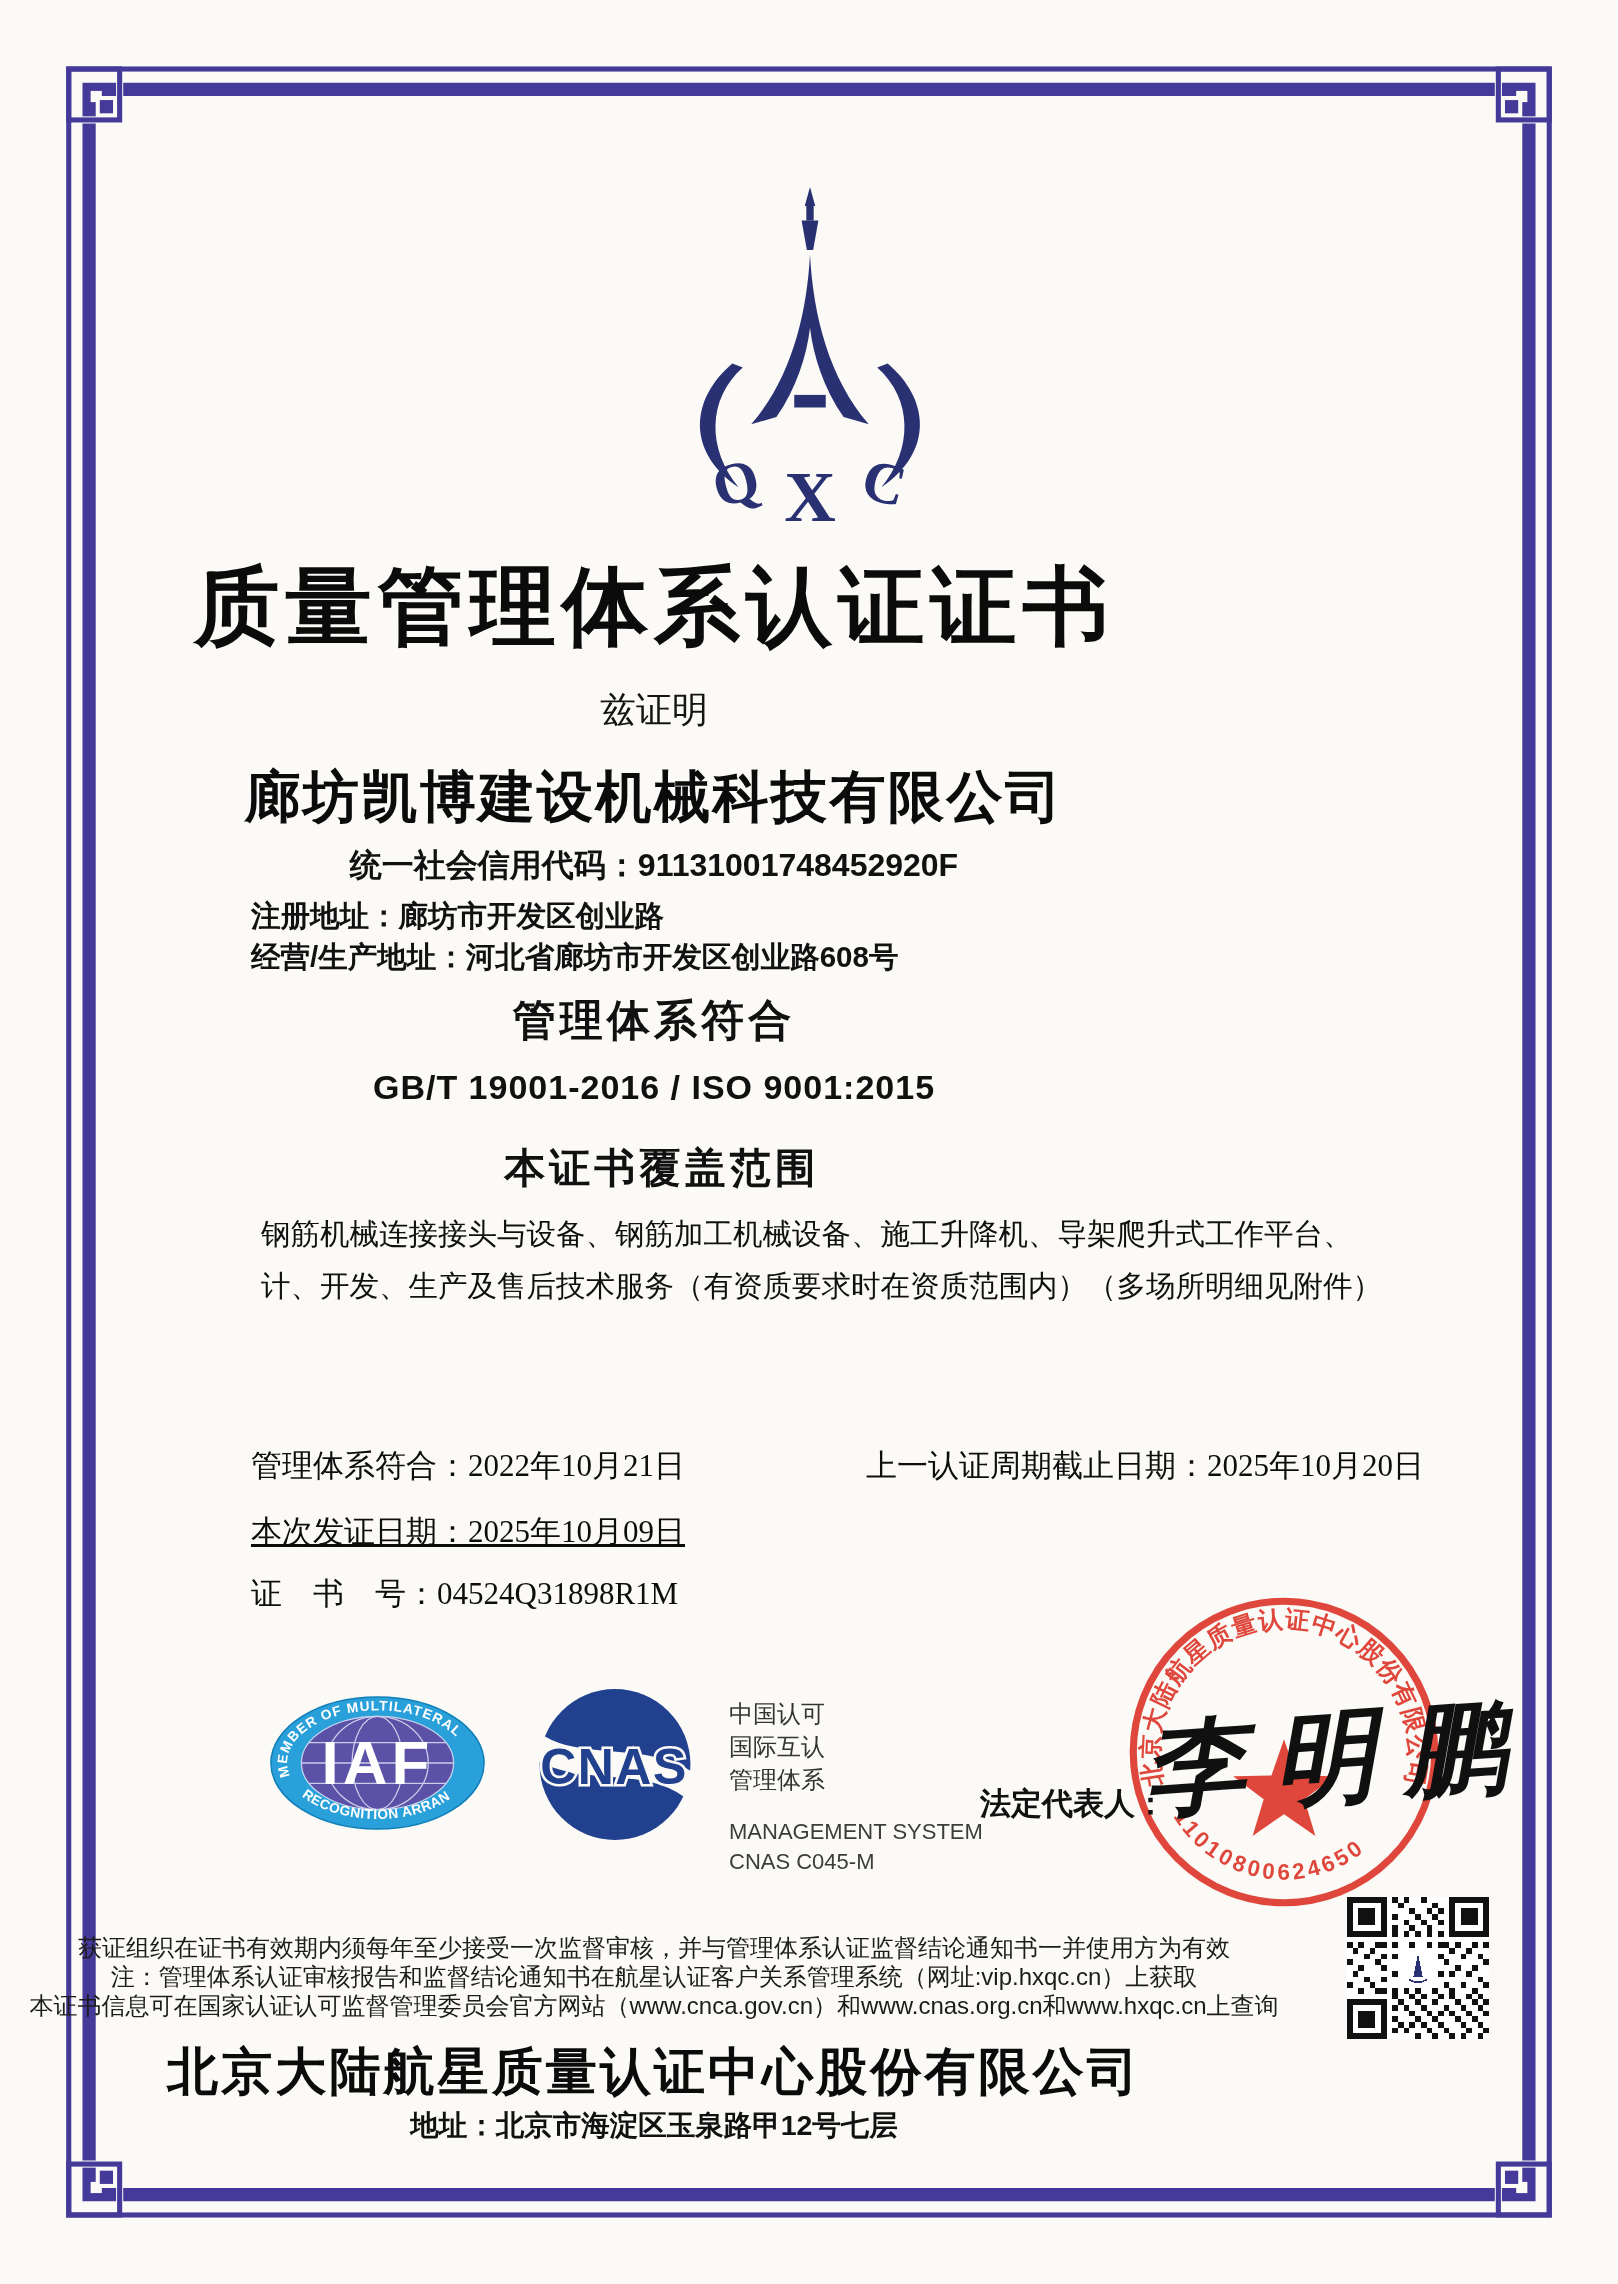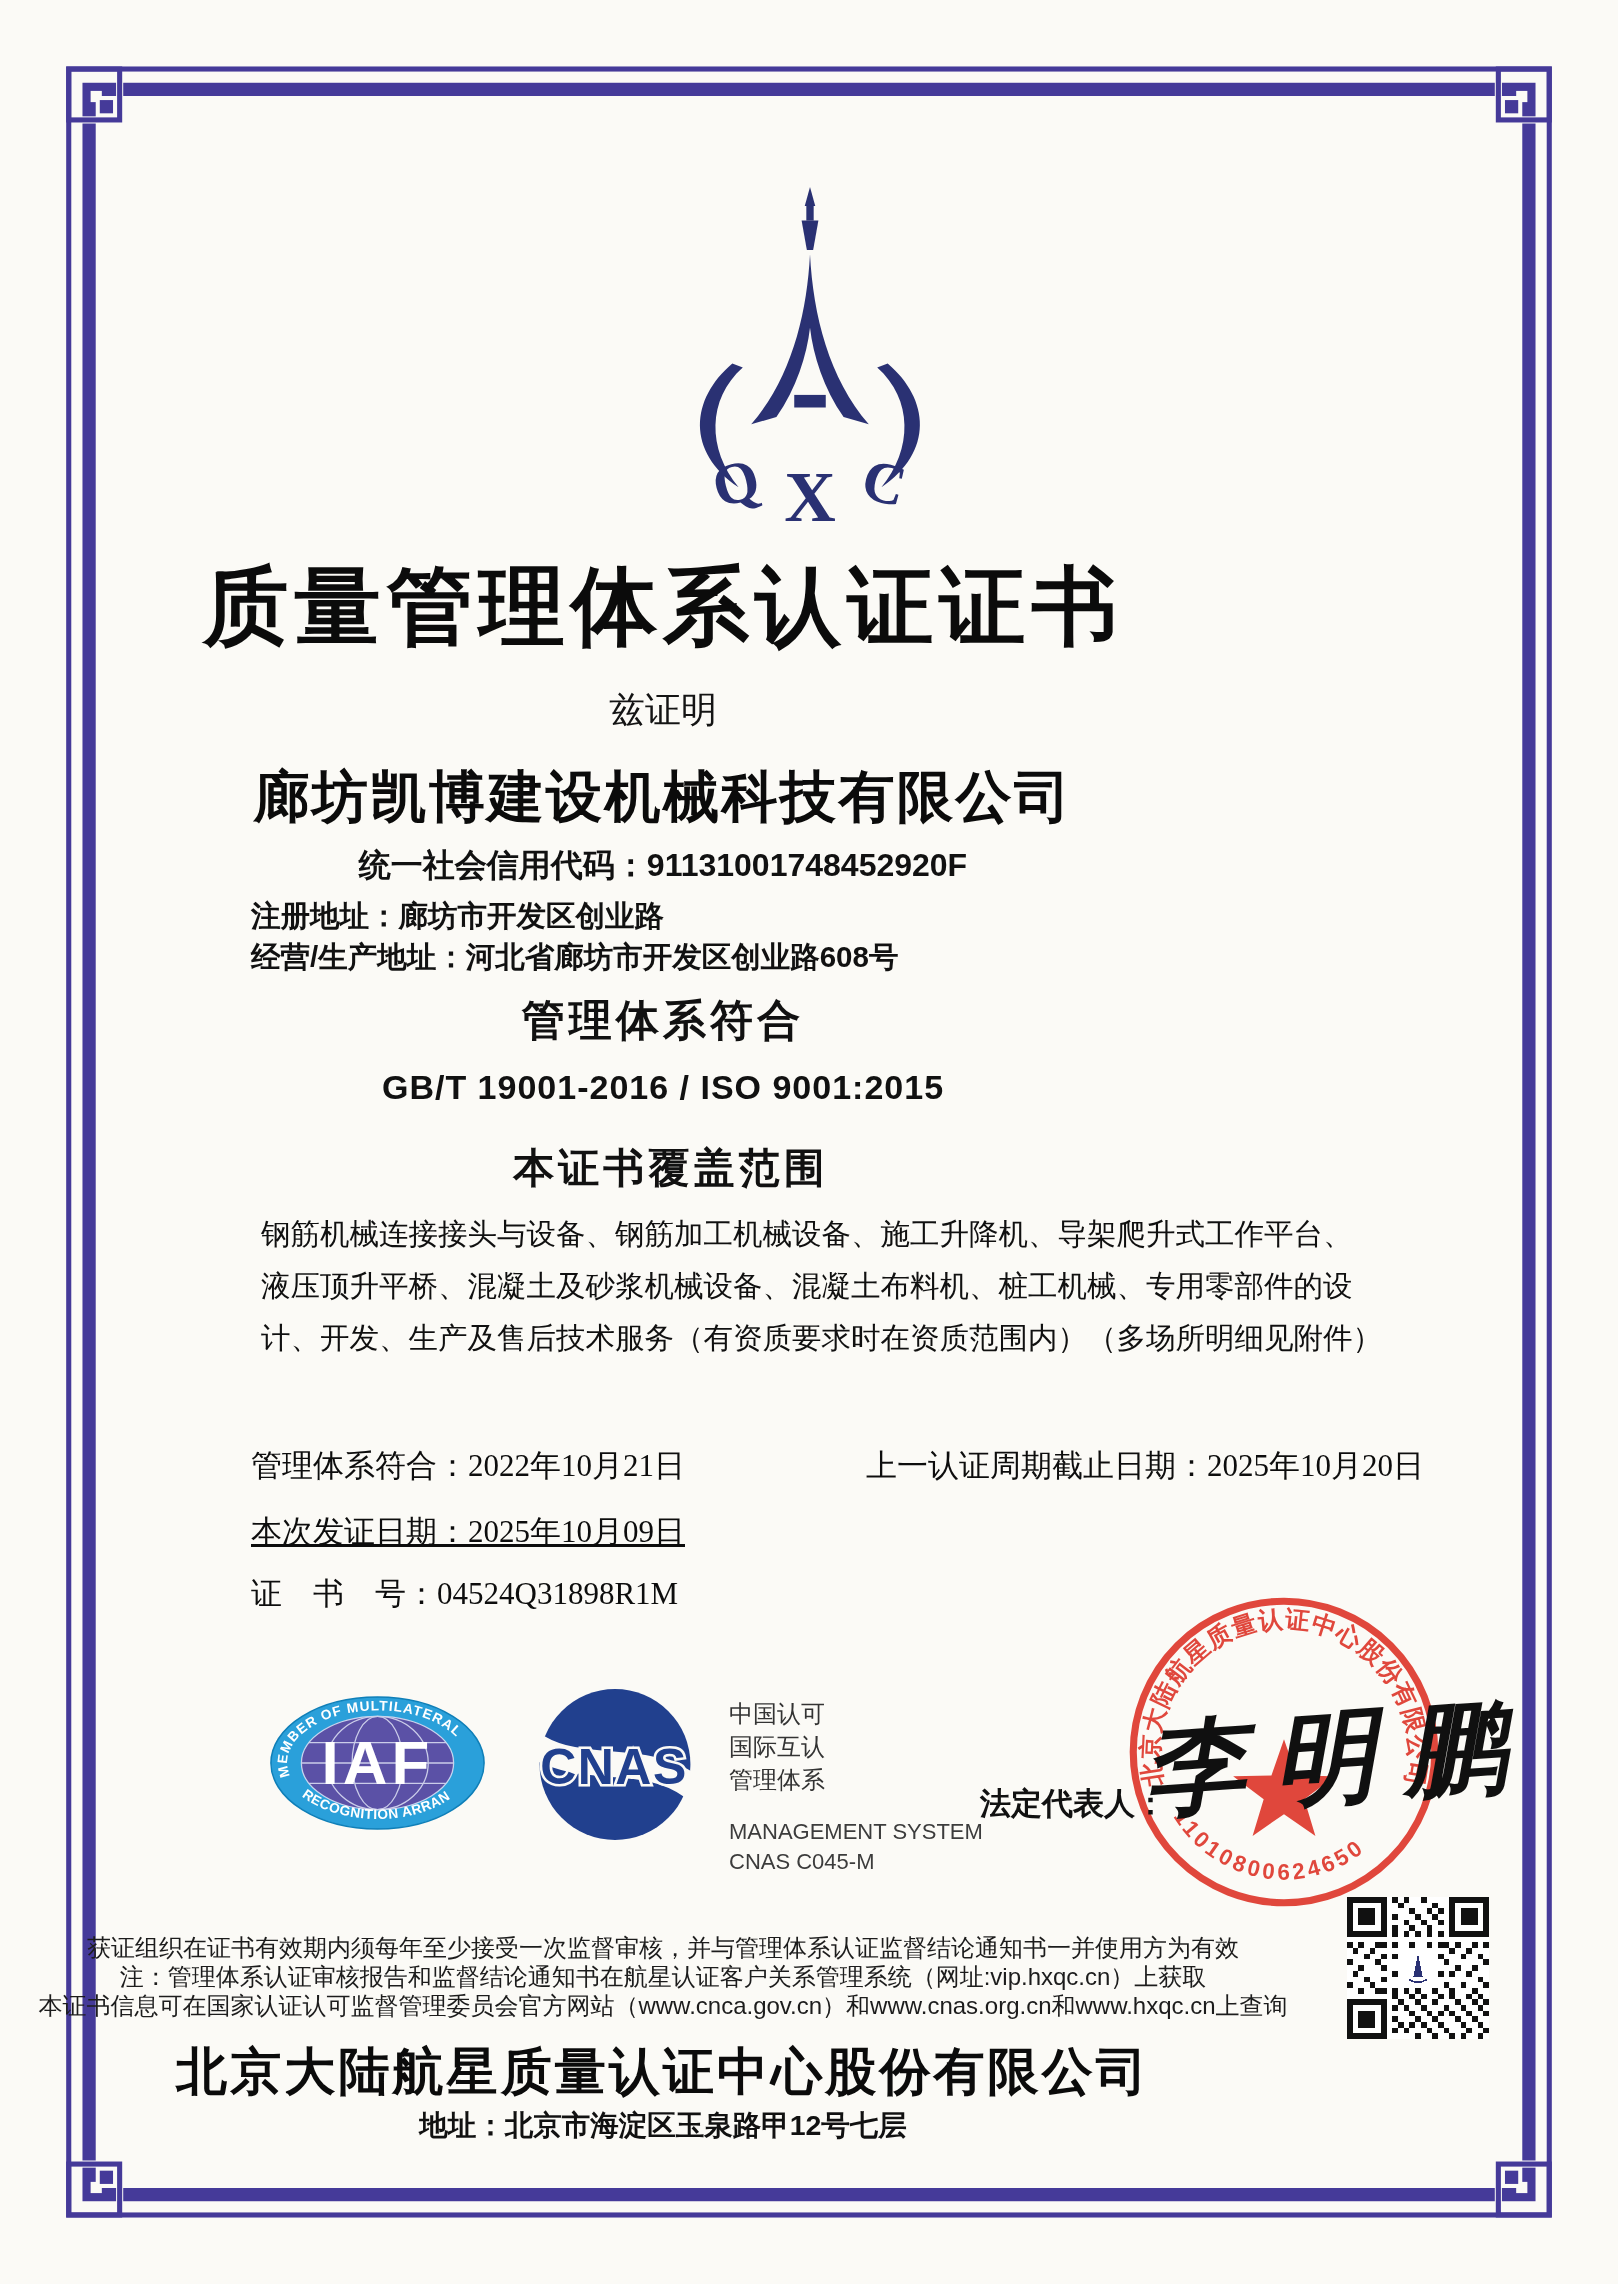--- a/index.html
+++ b/index.html
@@ -1,19 +1,19 @@
 <!DOCTYPE html>
 <html style="font-size:8.1px"><head>
 <meta charset="utf-8">
 <style>
   html,body{margin:0;padding:0;background:#e8e8e8;}
   .page{position:relative;width:1618px;height:2284px;background:#fbfaf6;overflow:hidden;
         font-family:"Liberation Sans",sans-serif;color:#111;}
   .abs{position:absolute;}
-  .ctr{left:16px;width:1294px;text-align:center;white-space:nowrap;}
+  .ctr{left:7px;width:1294px;text-align:center;white-space:nowrap;}
   svg{display:block;}
 
   .frame-svg{position:absolute;left:0;top:0;}
 
   .title{top:549px;font-size:86px;font-weight:900;letter-spacing:6.1px;color:#0b0b0b;}
   .certify{top:686px;font-size:36px;font-family:"Liberation Serif",serif;color:#141414;}
   .company{top:760px;font-size:56px;font-weight:800;letter-spacing:2.5px;color:#0b0b0b;}
   .codeline{top:844px;font-size:32px;font-weight:700;}
   .addr{left:251px;font-size:29.5px;font-weight:700;white-space:nowrap;}
   .addr1{top:897px;}
@@ -100,21 +100,20 @@
   <div class="abs addr addr2">
     <span>经营/生产地址：</span><span>河北省廊坊市开发区创业路608号</span>
   </div>
 
   <div class="abs ctr conform">管理体系符合</div>
   <div class="abs ctr standard">GB/T 19001-2016 / ISO 9001:2015</div>
   <div class="abs ctr scopehead">本证书覆盖范围</div>
 
   <div class="abs scope">
     <div>钢筋机械连接接头与设备、钢筋加工机械设备、施工升降机、导架爬升式工作平台、</div>
-    <div>液压顶升平桥、混凝土及砂浆机械设备、混凝土布料机、桩工机械、专用零部件的设</div>
     <div>计、开发、生产及售后技术服务（有资质要求时在资质范围内）（多场所明细见附件）</div>
   </div>
 
   <div class="abs daterow dl r1">
     <span>管理体系符合：</span><span>2022年10月21日</span>
   </div>
   <div class="abs daterow dr r1">
     <span>上一认证周期截止日期：</span><span>2025年10月20日</span>
   </div>
   <div class="abs daterow dl r2">

